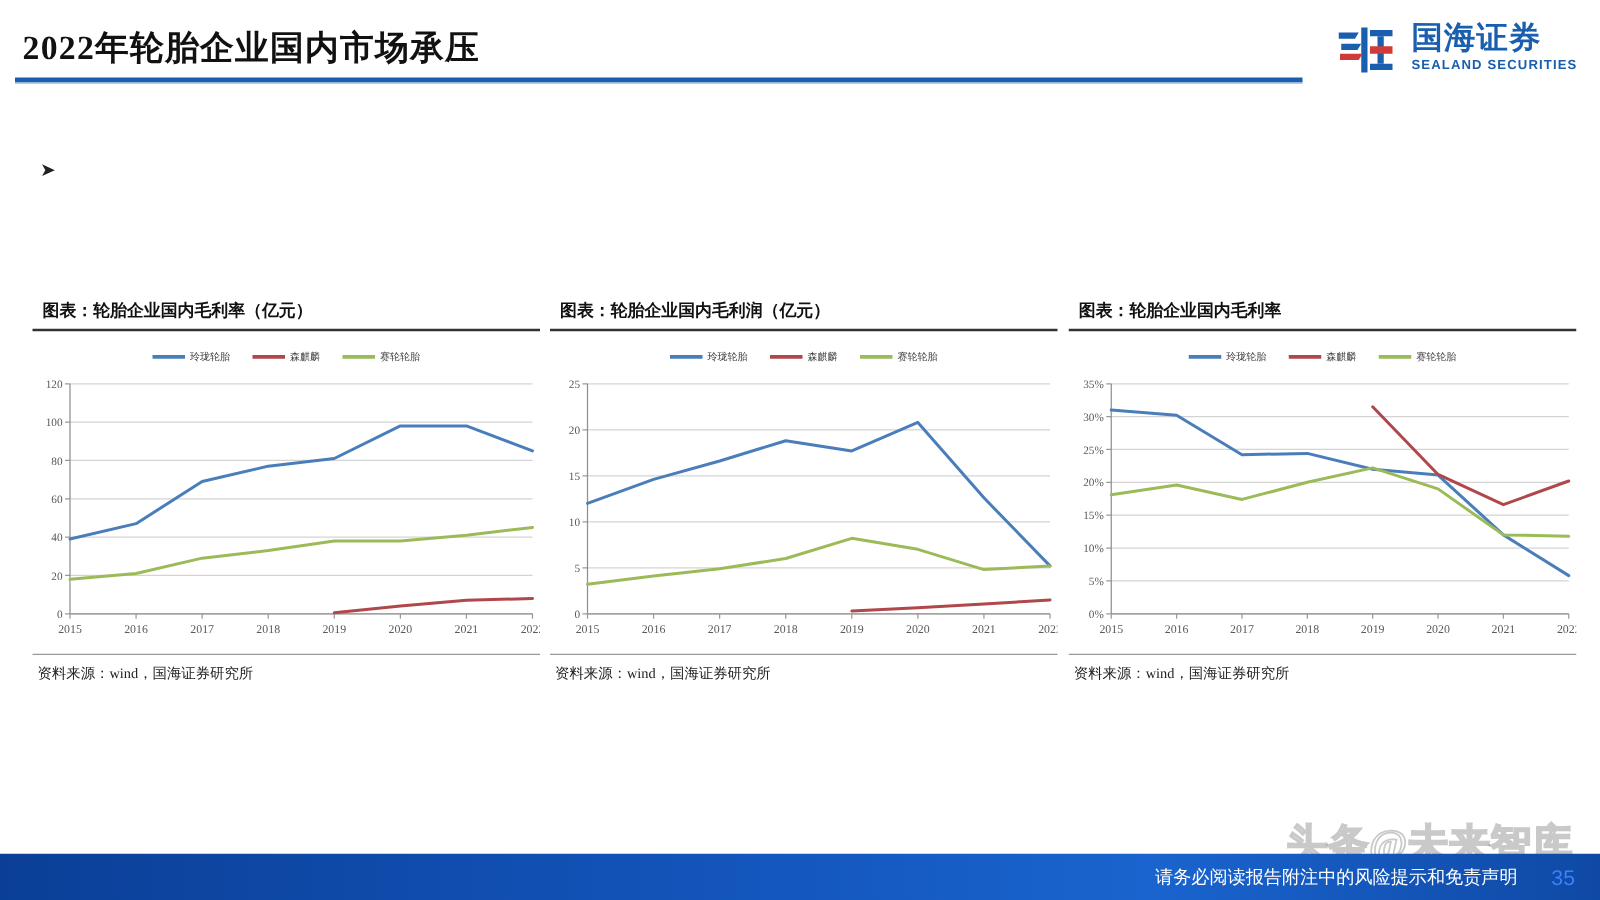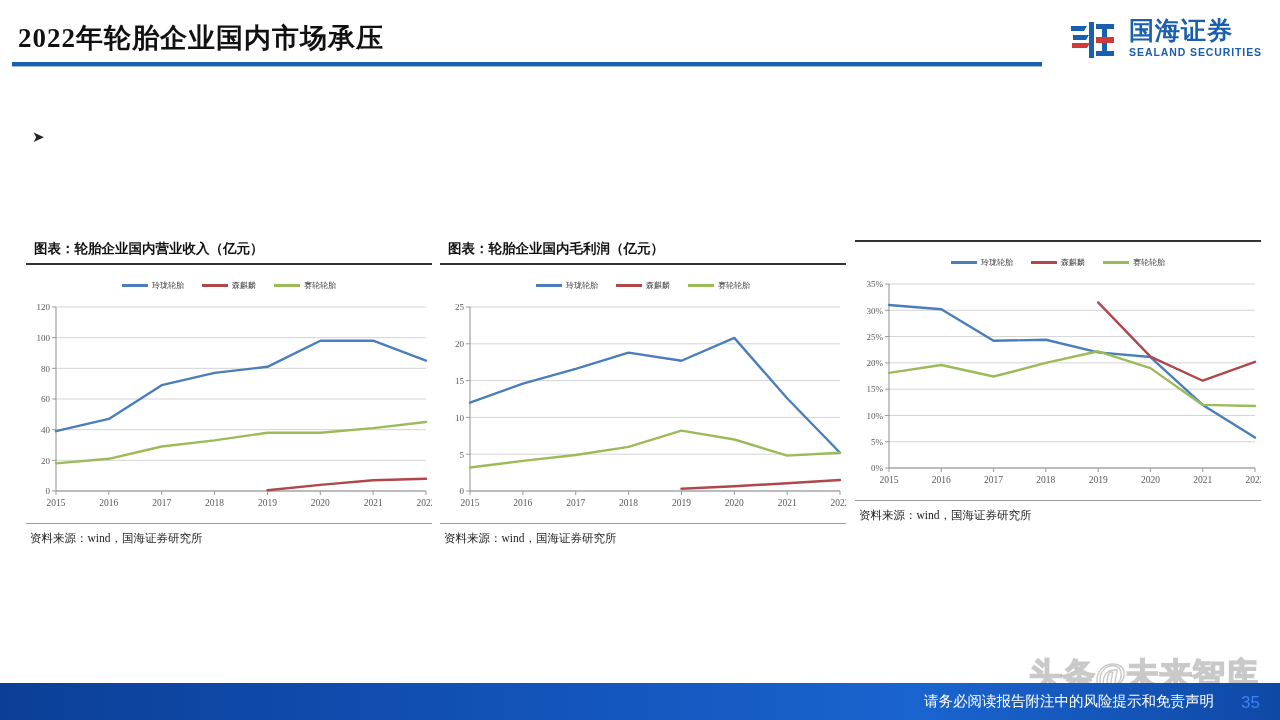--- a/index.html
+++ b/index.html
@@ -138,21 +138,21 @@
       <span class="logo-cn">国海证券</span>
       <span class="logo-en">SEALAND SECURITIES</span>
     </span>
   </div>
 
   <div class="bullet-row">
     <span class="bullet-arrow">➤</span>
   </div>
 
   <div class="panel" id="panel-1">
-    <div class="panel-title">图表：轮胎企业国内营业收入（亿元）</div>
+    <div class="panel-title">图表：轮胎企业国内毛利率（亿元）</div>
     <div class="panel-title-rule"></div>
     <div class="legend">
         <div class="legend-item">
           <span class="legend-swatch" style="background: rgb(74, 126, 187);"></span>
           <span class="legend-label">玲珑轮胎</span>
         </div>
         <div class="legend-item">
           <span class="legend-swatch" style="background: rgb(176, 71, 75);"></span>
           <span class="legend-label">森麒麟</span>
         </div>
@@ -269,20 +269,21 @@
           <polyline points="30.00,103.68 82.86,84.54 135.71,69.82 188.57,53.63 241.43,61.73 294.29,38.91 347.14,99.26 400.00,153.73" fill="none" stroke="#4a7ebb" stroke-width="2.4" stroke-linejoin="round" stroke-linecap="round"></polyline>
           <polyline points="241.43,189.79 294.29,187.22 347.14,184.27 400.00,180.96" fill="none" stroke="#b0474b" stroke-width="2.4" stroke-linejoin="round" stroke-linecap="round"></polyline>
           <polyline points="30.00,168.45 82.86,161.82 135.71,155.94 188.57,147.84 241.43,131.65 294.29,140.48 347.14,156.67 400.00,153.73" fill="none" stroke="#9bbb59" stroke-width="2.4" stroke-linejoin="round" stroke-linecap="round"></polyline>
         </svg>
       </div>
     <div class="panel-source-rule"></div>
     <div class="panel-source">资料来源：wind，国海证券研究所</div>
   </div>
 
   <div class="panel" id="panel-3">
+    <div class="panel-title">图表：轮胎企业国内毛利率</div>
     <div class="panel-title-rule"></div>
     <div class="legend">
         <div class="legend-item">
           <span class="legend-swatch" style="background: rgb(74, 126, 187);"></span>
           <span class="legend-label">玲珑轮胎</span>
         </div>
         <div class="legend-item">
           <span class="legend-swatch" style="background: rgb(176, 71, 75);"></span>
           <span class="legend-label">森麒麟</span>
         </div>

